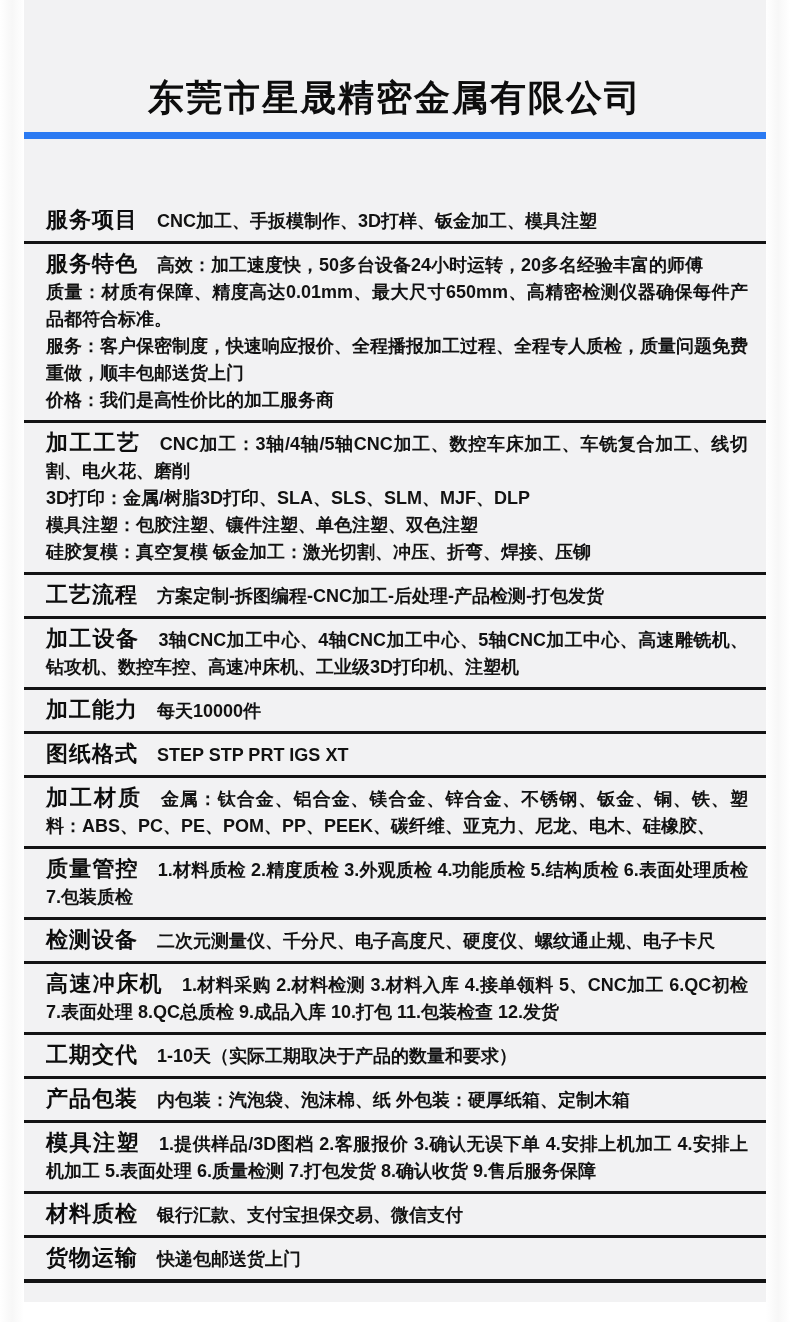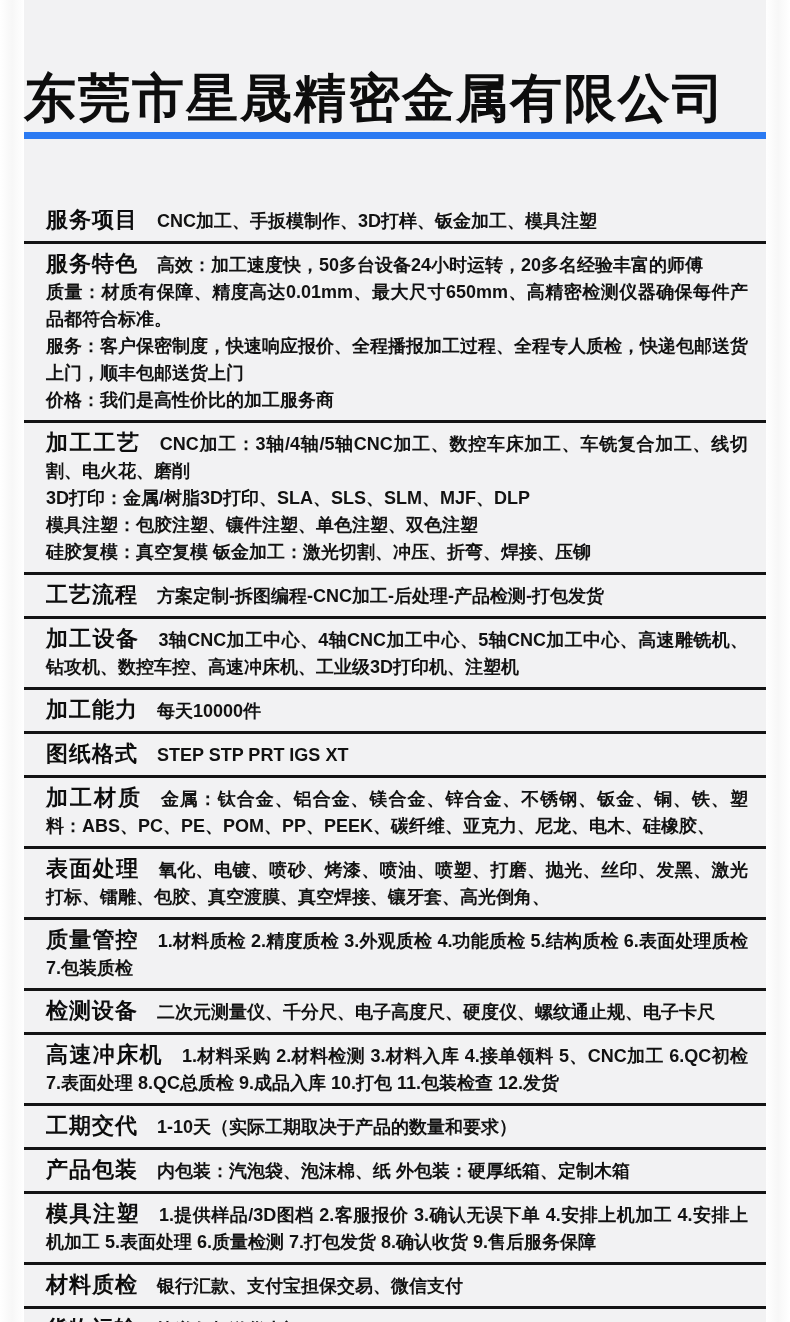--- a/index.html
+++ b/index.html
@@ -12,22 +12,22 @@
     overflow:hidden;
   }
   .page { position:absolute; inset:0; background:linear-gradient(90deg,#ffffff 0,#f7f7f7 12px,#ffffff 24px,#ffffff 766px,#f7f7f7 778px,#ffffff 790px); }
   .sheet {
     position:absolute; left:24px; top:0;
     width:742px; min-height:1302px;
     background:#f2f2f3;
   }
   .title {
     padding-top:76px;
-    text-align:left;
-    font-size:52px;
+    text-align:center;
+    font-size:36px;
     font-weight:900;
     color:#0d0d0d;
     letter-spacing:2px;
     line-height:44px;
   }
   .accent {
     height:7px;
     margin-top:12px;
     background:#2b7af2;
     width:100%;
@@ -63,21 +63,21 @@
   <div class="sheet">
     <h1 class="title">东莞市星晟精密金属有限公司</h1>
     <div class="accent" style="background: rgb(43, 122, 242);"></div>
     <div class="sections" id="sections">
         <div class="row">
           <p class="para"><span class="label">服务项目</span>CNC加工、手扳模制作、3D打样、钣金加工、模具注塑</p>
         </div>
         <div class="row">
           <p class="para"><span class="label">服务特色</span>高效：加工速度快，50多台设备24小时运转，20多名经验丰富的师傅</p>
           <p class="para">质量：材质有保障、精度高达0.01mm、最大尺寸650mm、高精密检测仪器确保每件产品都符合标准。</p>
-          <p class="para">服务：客户保密制度，快速响应报价、全程播报加工过程、全程专人质检，快递包邮送货上门，顺丰包邮送货上门</p>
+          <p class="para">服务：客户保密制度，快速响应报价、全程播报加工过程、全程专人质检，质量问题免费重做，顺丰包邮送货上门</p>
           <p class="para">价格：我们是高性价比的加工服务商</p>
         </div>
         <div class="row">
           <p class="para"><span class="label">加工工艺</span>CNC加工：3轴/4轴/5轴CNC加工、数控车床加工、车铣复合加工、线切割、电火花、磨削</p>
           <p class="para">3D打印：金属/树脂3D打印、SLA、SLS、SLM、MJF、DLP</p>
           <p class="para">模具注塑：包胶注塑、镶件注塑、单色注塑、双色注塑</p>
           <p class="para">硅胶复模：真空复模 钣金加工：激光切割、冲压、折弯、焊接、压铆</p>
         </div>
         <div class="row">
           <p class="para"><span class="label">工艺流程</span>方案定制-拆图编程-CNC加工-后处理-产品检测-打包发货</p>
@@ -86,23 +86,20 @@
           <p class="para"><span class="label">加工设备</span>3轴CNC加工中心、4轴CNC加工中心、5轴CNC加工中心、高速雕铣机、钻攻机、数控车控、高速冲床机、工业级3D打印机、注塑机</p>
         </div>
         <div class="row">
           <p class="para"><span class="label">加工能力</span>每天10000件</p>
         </div>
         <div class="row">
           <p class="para"><span class="label">图纸格式</span>STEP STP PRT IGS XT</p>
         </div>
         <div class="row">
           <p class="para"><span class="label">加工材质</span>金属：钛合金、铝合金、镁合金、锌合金、不锈钢、钣金、铜、铁、塑料：ABS、PC、PE、POM、PP、PEEK、碳纤维、亚克力、尼龙、电木、硅橡胶、</p>
-        </div>
-        <div class="row">
-          <p class="para"><span class="label">表面处理</span>氧化、电镀、喷砂、烤漆、喷油、喷塑、打磨、抛光、丝印、发黑、激光打标、镭雕、包胶、真空渡膜、真空焊接、镶牙套、高光倒角、</p>
         </div>
         <div class="row">
           <p class="para"><span class="label">质量管控</span>1.材料质检 2.精度质检 3.外观质检 4.功能质检 5.结构质检 6.表面处理质检 7.包装质检</p>
         </div>
         <div class="row">
           <p class="para"><span class="label">检测设备</span>二次元测量仪、千分尺、电子高度尺、硬度仪、螺纹通止规、电子卡尺</p>
         </div>
         <div class="row">
           <p class="para"><span class="label">高速冲床机</span>1.材料采购 2.材料检测 3.材料入库 4.接单领料 5、CNC加工 6.QC初检 7.表面处理 8.QC总质检 9.成品入库 10.打包 11.包装检查 12.发货</p>
         </div>

